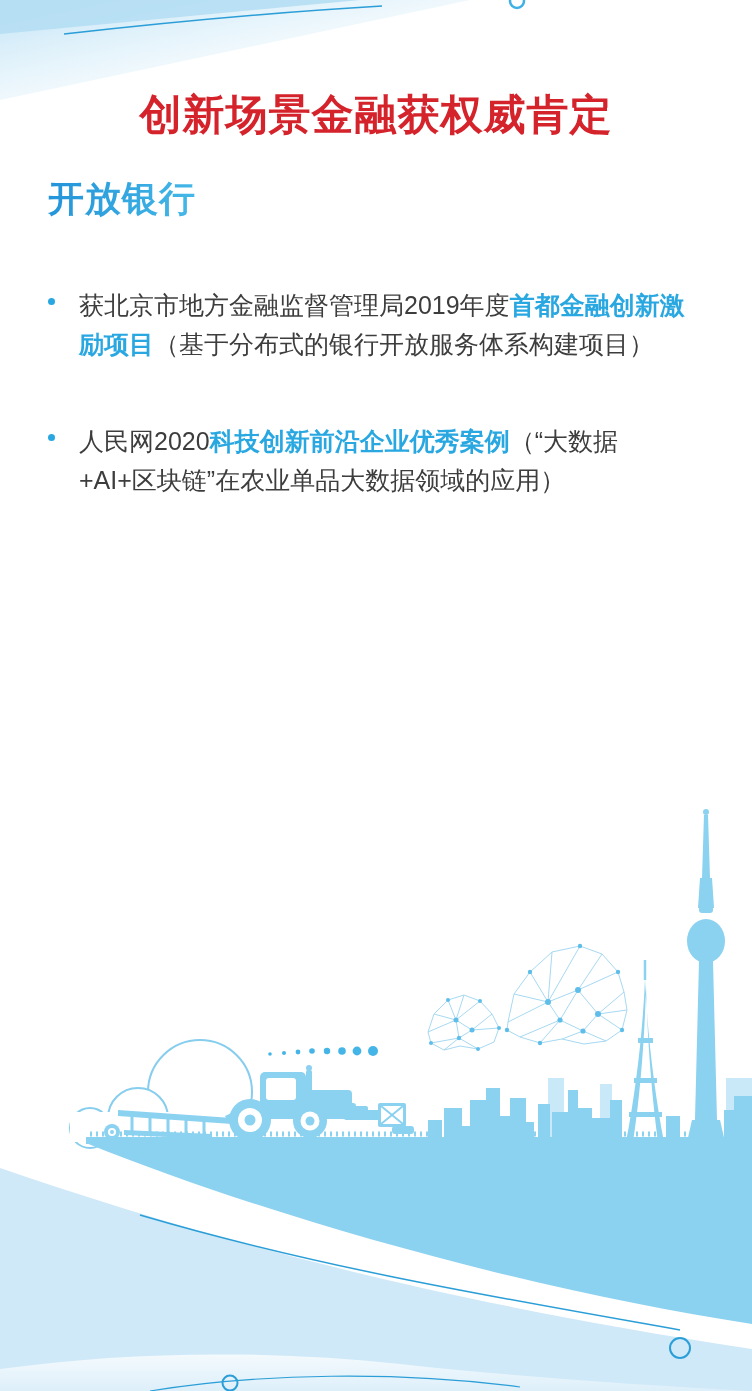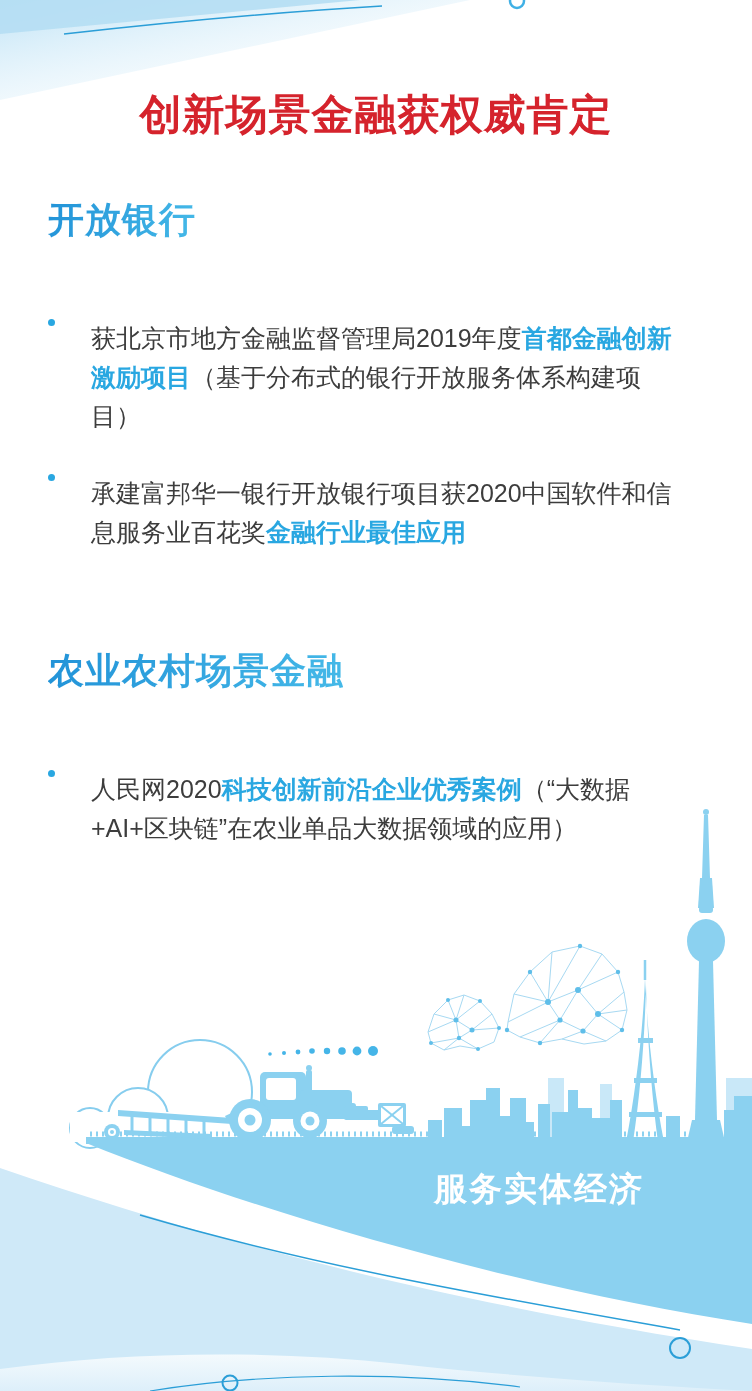--- a/index.html
+++ b/index.html
@@ -19,37 +19,37 @@
     position:relative;width:752px;height:1391px;background:#fff;
     overflow:hidden;margin:0 auto;
   }
   .deco-svg{position:absolute;left:0;top:0;z-index:0;pointer-events:none;}
   .content{position:absolute;left:0;top:0;width:752px;z-index:1;}
   .page-title{
     position:absolute;top:62px;left:0;width:752px;text-align:center;
     font-size:42px;line-height:50px;font-weight:800;letter-spacing:1px;
     color:var(--title-red);
   }
-  .text-col{position:absolute;left:48px;top:167px;width:648px;}
+  .text-col{position:absolute;left:48px;top:146px;width:648px;}
   .section-heading{
     font-size:36px;line-height:46px;font-weight:800;letter-spacing:1px;
     background:linear-gradient(100deg,var(--heading-blue-start),var(--heading-blue-end));
     -webkit-background-clip:text;background-clip:text;
     color:transparent;display:inline-block;
   }
   .award-list{list-style:none;margin:30px 0 0 0;padding:0;}
   .award-list li{
     display:flex;align-items:flex-start;margin:0 0 6px 0;
   }
   .dot{
     flex:0 0 auto;width:7px;height:7px;border-radius:50%;
     background:var(--accent-blue);margin:16px 20px 0 0;
   }
   .bullet-text{
-    margin:16px;width:613px;font-size:25px;line-height:39px;font-weight:500;
+    margin:4px;width:613px;font-size:25px;line-height:39px;font-weight:500;
     color:var(--body-text);
   }
   .bullet-text .hl{color:var(--accent-blue);font-weight:800;}
   .section-gap{margin-top:50px;}
   .footer-slogan{
     position:absolute;left:434px;top:1169px;z-index:1;
     font-size:33px;line-height:40px;font-weight:800;letter-spacing:2px;
     color:#ffffff;white-space:nowrap;
   }
   .mesh{stroke:#a7d9f2;stroke-width:1;fill:none;}
@@ -240,31 +240,25 @@
   <div class="content">
     <h1 class="page-title">创新场景金融获权威肯定</h1>
 
     <div class="text-col">
       <h2 class="section-heading">开放银行</h2>
       <ul class="award-list">
           <li>
             <span class="dot"></span>
             <p class="bullet-text"><span>获北京市地方金融监督管理局2019年度</span><span class="hl">首都金融创新激励项目</span><span>（基于分布式的银行开放服务体系构建项目）</span></p>
           </li>
-          <li>
-            <span class="dot"></span>
-            <p class="bullet-text"><span>承建富邦华一银行开放银行项目获2020中国软件和信息服务业百花奖</span><span class="hl">金融行业最佳应用</span></p>
-          </li>
         </ul>
 
       <div class="section-gap"></div>
-      <h2 class="section-heading">农业农村场景金融</h2>
       <ul class="award-list">
           <li>
             <span class="dot"></span>
             <p class="bullet-text"><span>人民网2020</span><span class="hl">科技创新前沿企业优秀案例</span><span>（“大数据+AI+区块链”在农业单品大数据领域的应用）</span></p>
           </li>
         </ul>
     </div>
   </div>
 
-  <div class="footer-slogan">服务实体经济</div>
 </div>
 
 </body></html>

